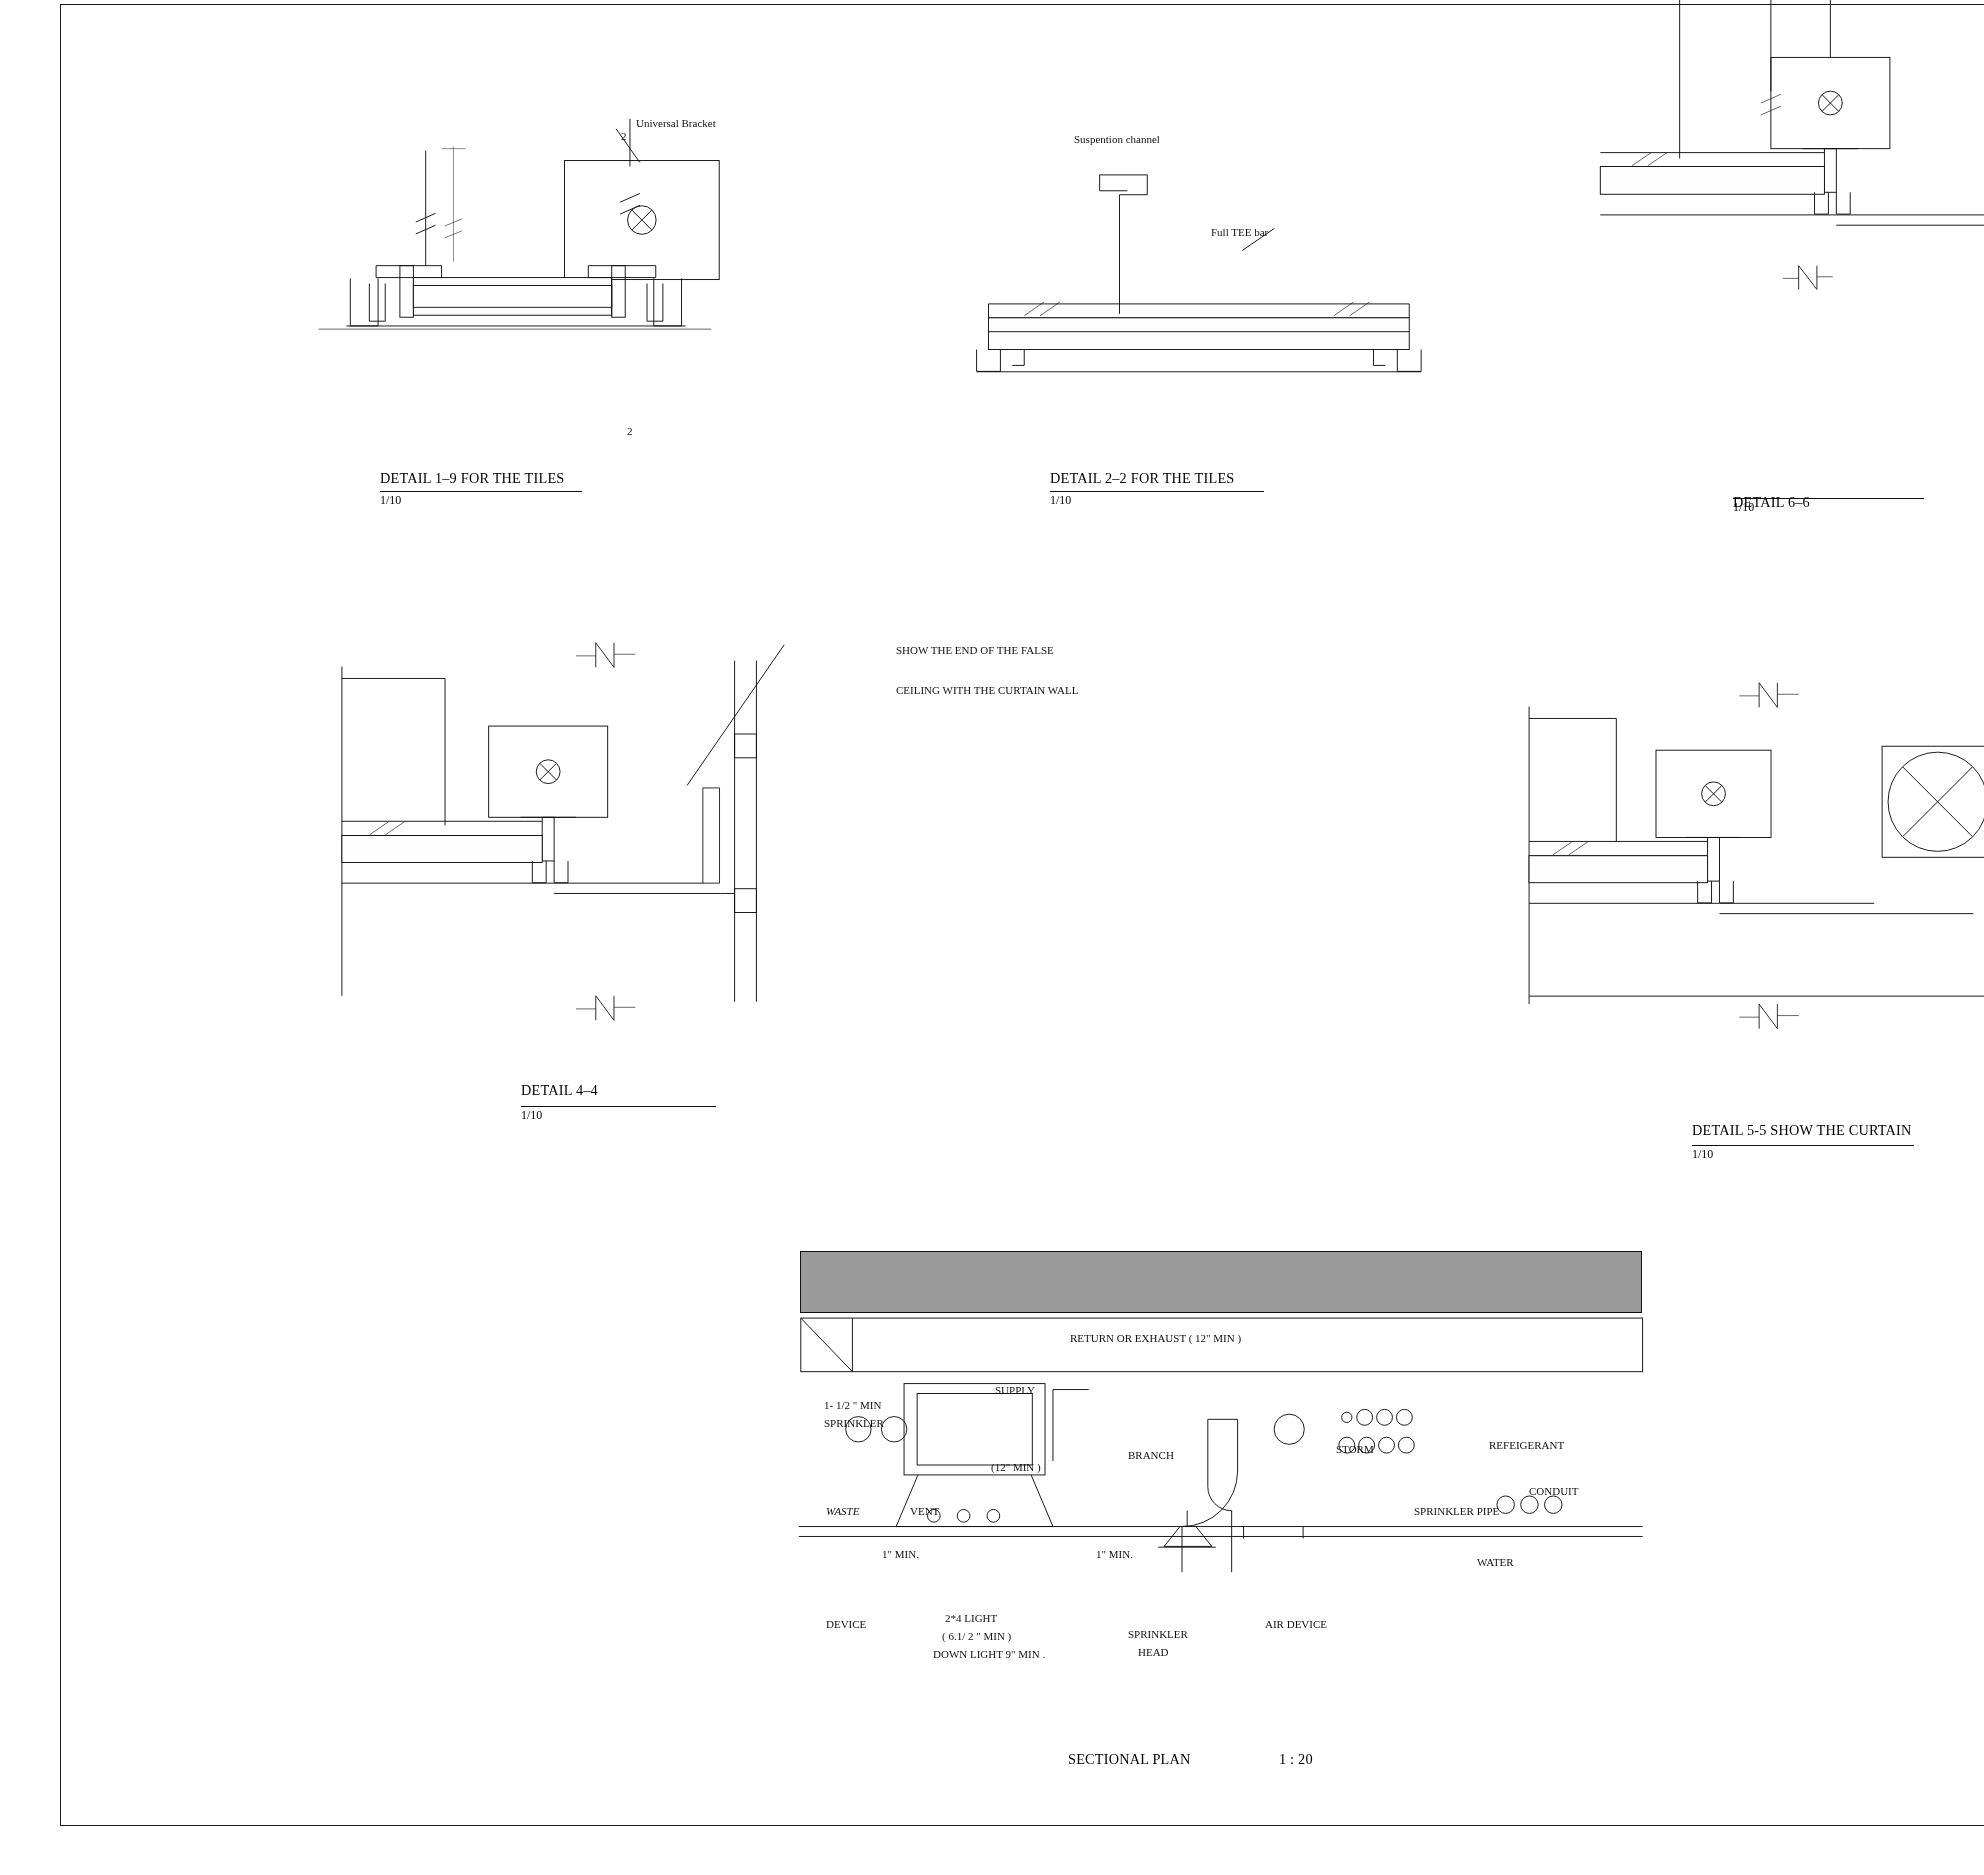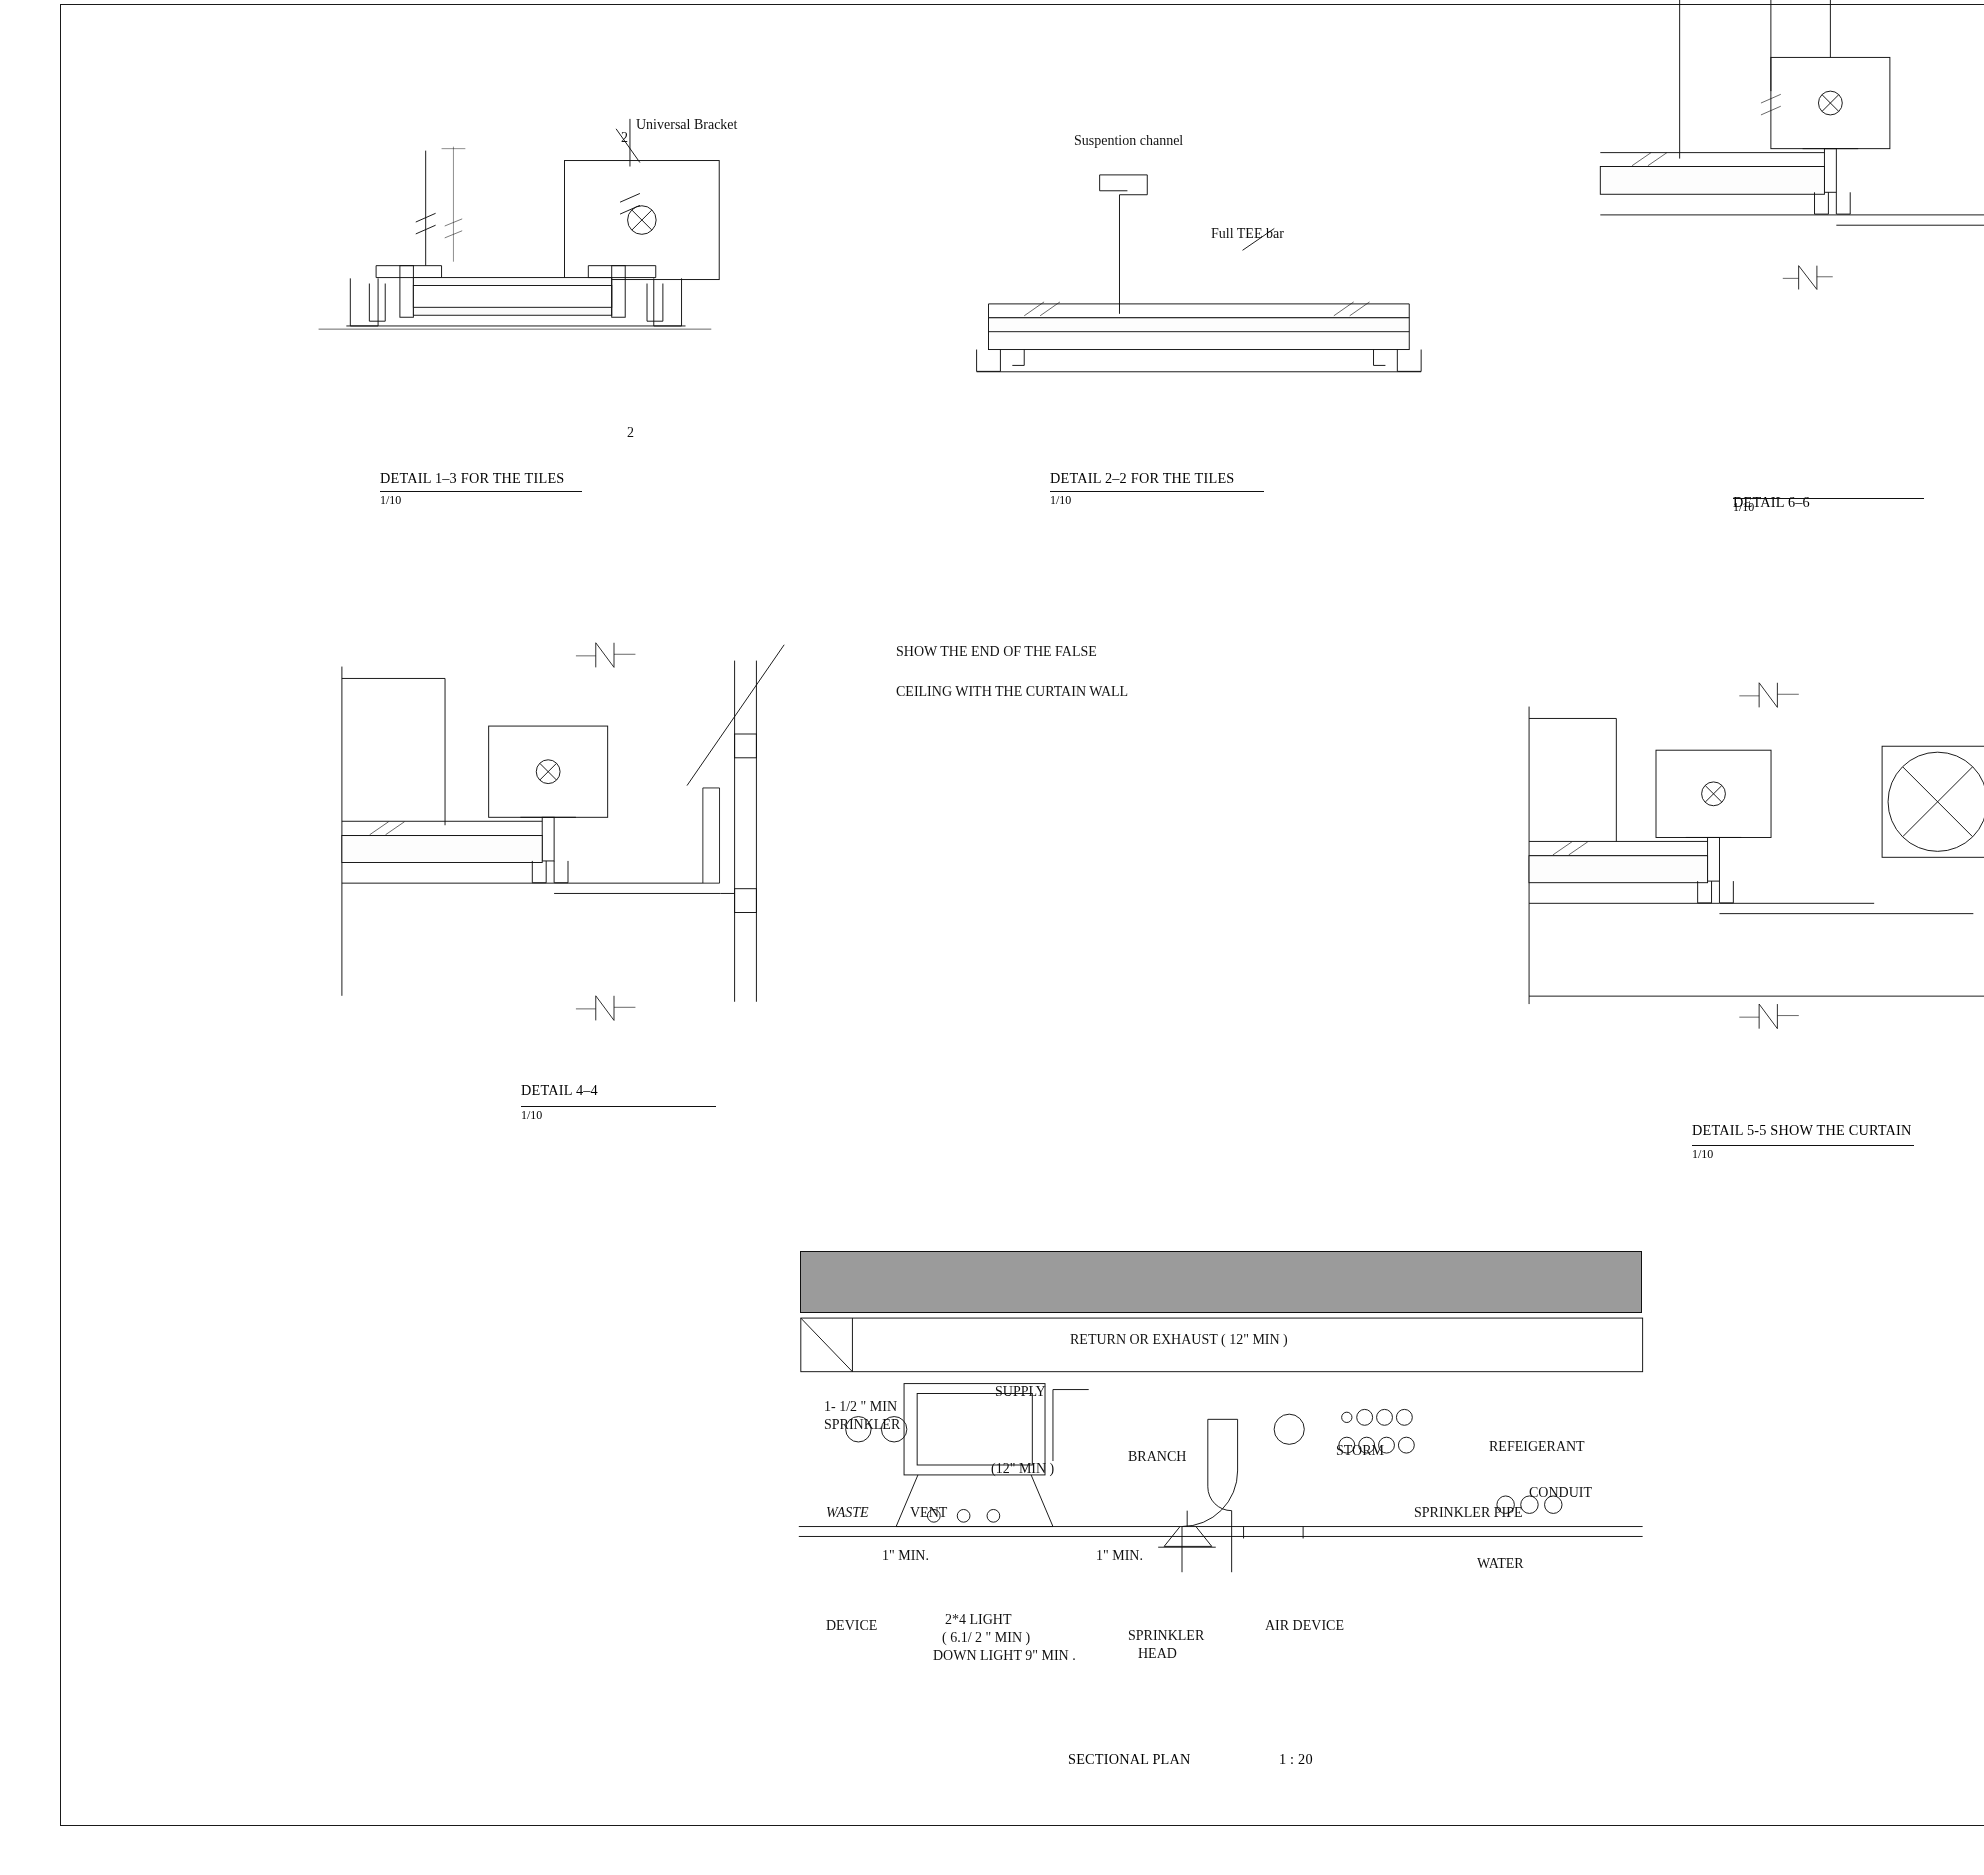--- a/index.html
+++ b/index.html
@@ -34,21 +34,21 @@
     top: 4px;
     width: 2366px;
     height: 1822px;
   }
   .lbl {
     position: absolute;
     font-family: "Liberation Serif", serif;
     white-space: nowrap;
     color: #111;
   }
-  .lbl-m { font-size: 14px; }
+  .lbl-m { font-size: 11px; }
   .caption {
     position: absolute;
     font-size: 14.3px;
     white-space: nowrap;
     letter-spacing: 0.2px;
   }
   .caption-rule {
     position: absolute;
     height: 0.8px;
     background: #111;
@@ -116,21 +116,21 @@
           <path d="M568 300 l44 -18" stroke-width="1.4"></path>
           <path d="M568 330 l44 -18" stroke-width="1.4"></path>
 
           <line x1="1060" y1="140" x2="1000" y2="55"></line>
         </g>
       </svg>
       <span class="lbl lbl-m" style="left:576px;top:113px;">Universal Bracket</span>
       <span class="lbl lbl-m" style="left:561px;top:126px;">2</span>
       <span class="lbl lbl-m" style="left:567px;top:421px;">2</span>
 
-      <span class="caption" style="left:320px;top:466px;">DETAIL 1–3 FOR THE TILES</span>
+      <span class="caption" style="left:320px;top:466px;">DETAIL 1–9 FOR THE TILES</span>
       <div class="caption-rule" style="left:320px;top:487px;width:202px;"></div>
       <span class="scale-txt" style="left:320px;top:489px;">1/10</span>
     </div>
 
     <div>
       <svg style="position:absolute;left:865px;top:127px;" width="516" height="318" viewBox="0 0 1300 800">
         <g stroke="#111" fill="none" stroke-width="2.4">
 
           <path d="M440 110 l120 0 l0 50 l-70 0 l0 300"></path>
           <path d="M440 110 l0 40 l70 0"></path>

